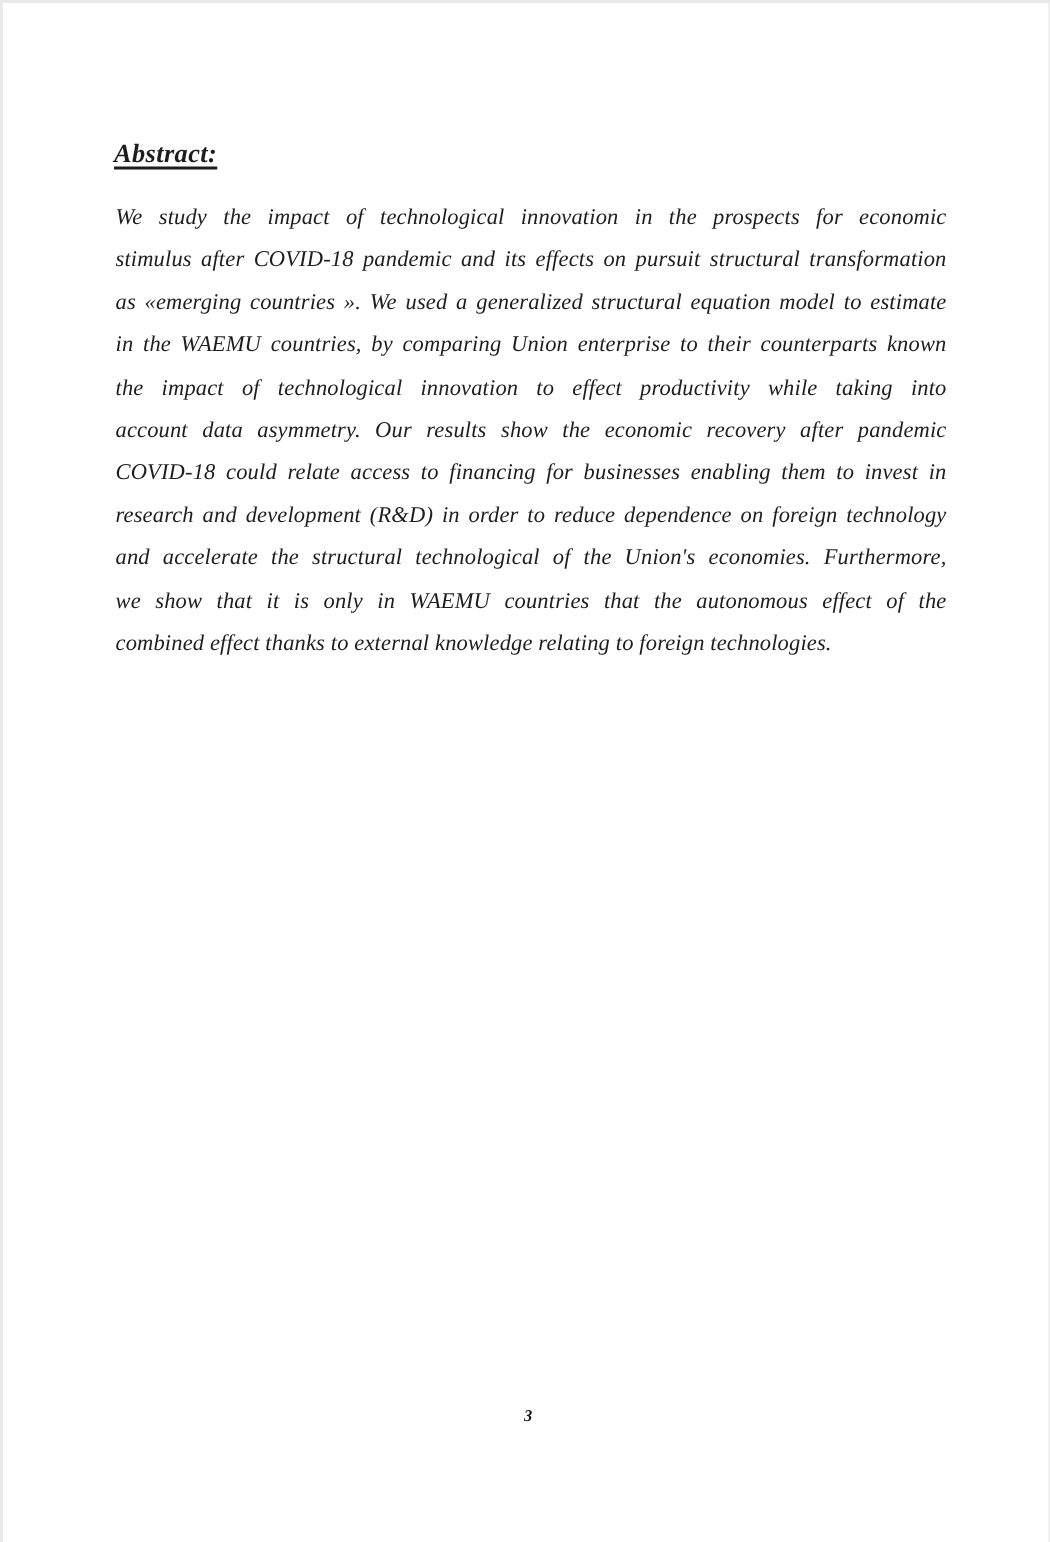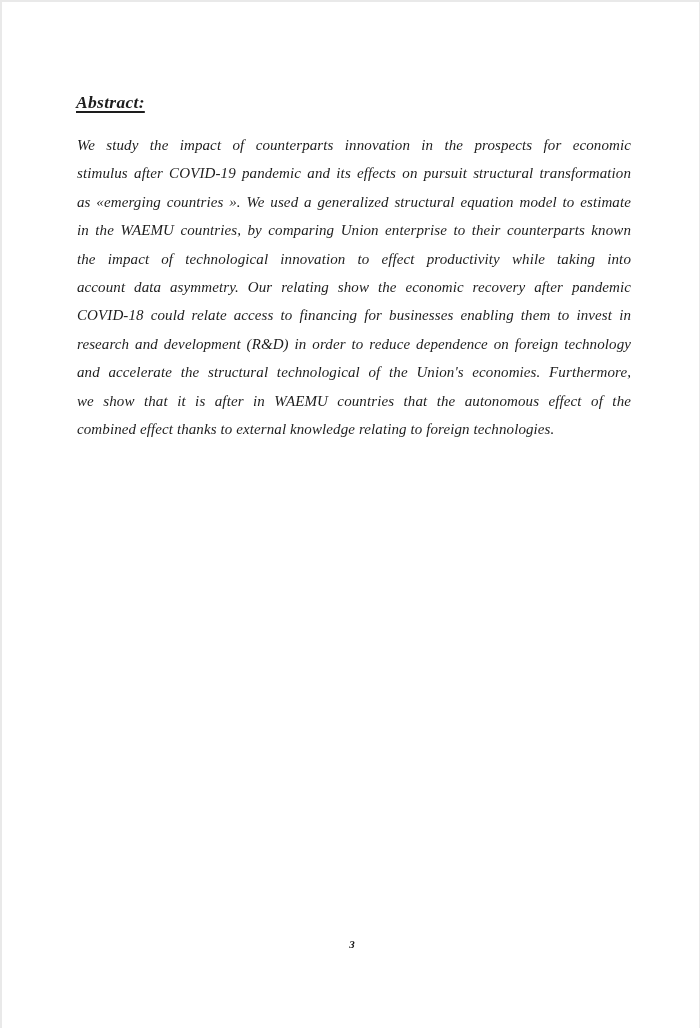--- a/index.html
+++ b/index.html
@@ -70,30 +70,30 @@
   }
 </style>
 </head>
 <body>
 
 <div class="page">
   <div class="content">
     <div class="abstract-heading">Abstract:</div>
 
     <div class="paragraph">
-      <div class="para-line">We study the impact of counterparts innovation in the prospects for economic</div>
-      <div class="para-line">stimulus after COVID-19 pandemic and its effects on pursuit structural transformation</div>
+      <div class="para-line">We study the impact of technological innovation in the prospects for economic</div>
+      <div class="para-line">stimulus after COVID-18 pandemic and its effects on pursuit structural transformation</div>
       <div class="para-line">as «emerging countries ». We used a generalized structural equation model to estimate</div>
       <div class="para-line">in the WAEMU countries, by comparing Union enterprise to their counterparts known</div>
       <div class="para-line">the impact of technological innovation to effect productivity while taking into</div>
-      <div class="para-line">account data asymmetry. Our relating show the economic recovery after pandemic</div>
+      <div class="para-line">account data asymmetry. Our results show the economic recovery after pandemic</div>
       <div class="para-line">COVID-18 could relate access to financing for businesses enabling them to invest in</div>
       <div class="para-line">research and development (R&amp;D) in order to reduce dependence on foreign technology</div>
       <div class="para-line">and accelerate the structural technological of the Union's economies. Furthermore,</div>
-      <div class="para-line">we show that it is after in WAEMU countries that the autonomous effect of the</div>
+      <div class="para-line">we show that it is only in WAEMU countries that the autonomous effect of the</div>
       <div class="para-line last-line">combined effect thanks to external knowledge relating to foreign technologies.</div>
     </div>
   </div>
 
   <div class="page-footer">
     <span class="page-number">3</span>
   </div>
 </div>
 
 </body></html>

